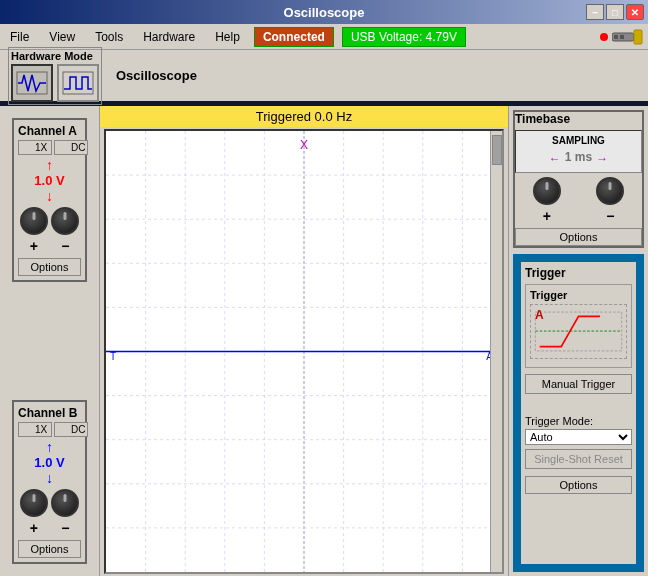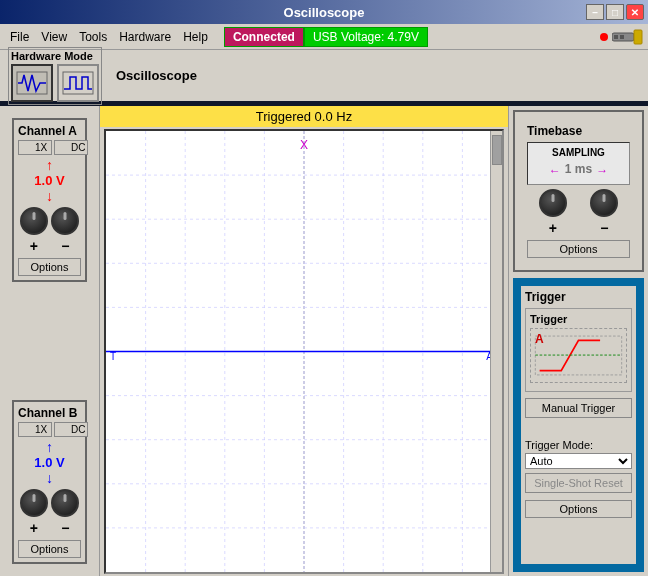--- a/index.html
+++ b/index.html
@@ -40,36 +40,36 @@
       align-items: center;
       justify-content: center;
       cursor: pointer;
     }
     .win-btn.close { background: #ff4444; color: white; border-radius: 2px; }
     .menu-bar {
       background: #d4d0c8;
       display: flex;
       align-items: center;
       padding: 2px 4px;
+      gap: 8px;
       border-bottom: 1px solid #999;
       height: 26px;
     }
     .menu-item {
       padding: 2px 6px;
       cursor: pointer;
       font-size: 12px;
     }
     .status-connected {
-      background: #be185d;
+      background: #c2410c;
       color: white;
       padding: 2px 8px;
       font-weight: bold;
       font-size: 12px;
       border: 1px solid #009900;
-      margin-left: 10px;
     }
     .status-voltage {
       background: #00cc00;
       color: white;
       padding: 2px 8px;
       font-size: 12px;
       border: 1px solid #009900;
     }
     .usb-icon-area {
       margin-left: auto;
@@ -219,21 +219,21 @@
       width: 140px;
       background: #d4d0c8;
       border-left: 1px solid #999;
       padding: 4px;
       display: flex;
       flex-direction: column;
       gap: 6px;
     }
     .timebase-section {
       border: 2px solid #666;
-      padding: 12px;
+      padding: 0;
     }
     .section-title {
       font-weight: bold;
       font-size: 12px;
       margin-bottom: 4px;
     }
     .timebase-display {
       background: #e8e8e8;
       border: 1px inset #888;
       padding: 4px;

